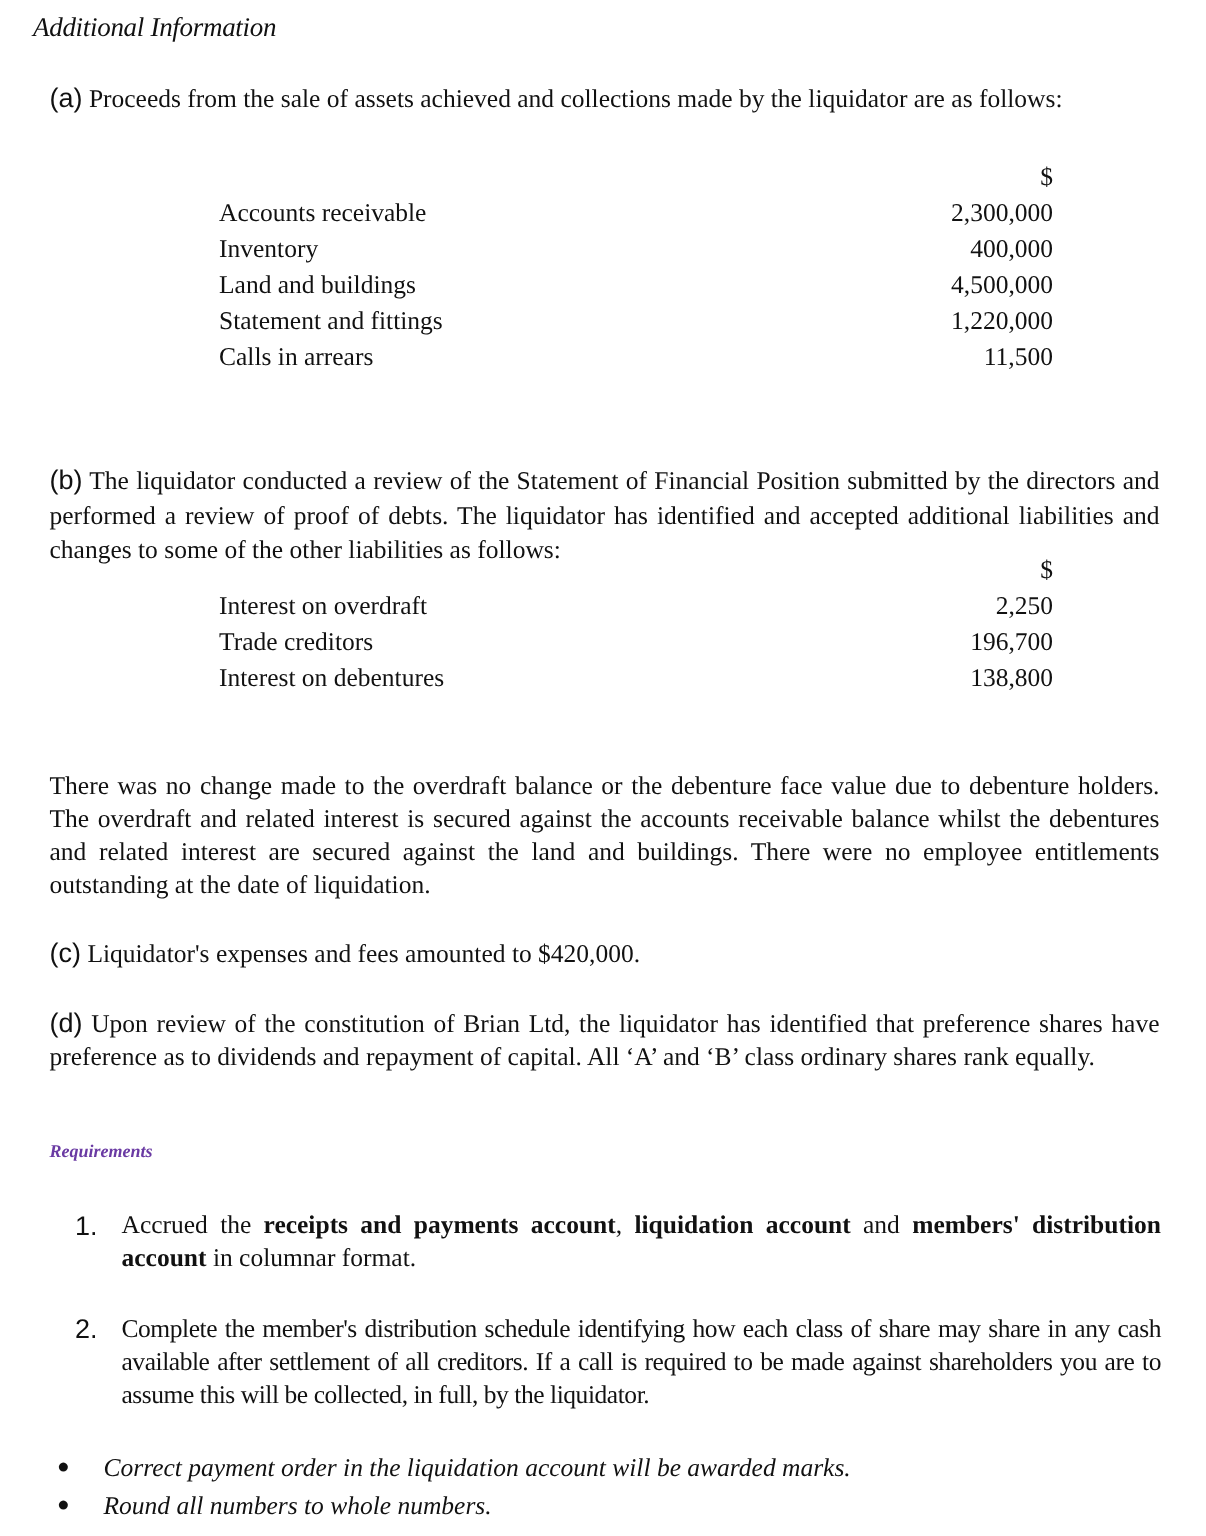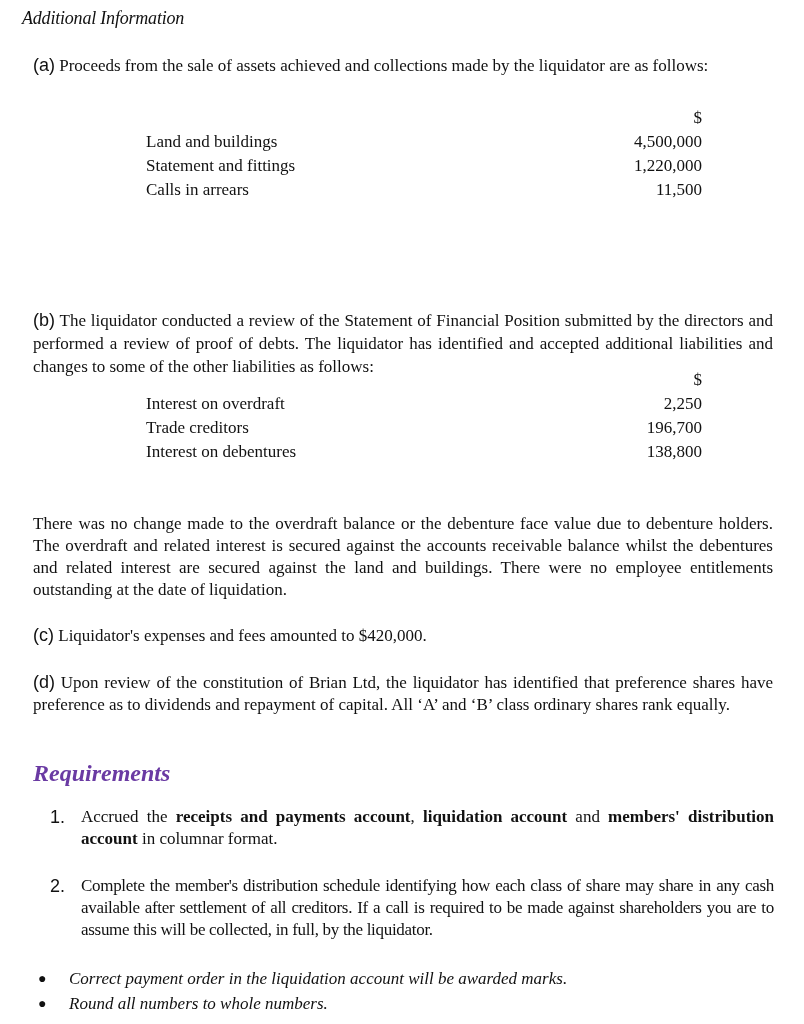--- a/index.html
+++ b/index.html
@@ -12,39 +12,47 @@
     left: 22px; top: 8px; font-size: 18px; font-weight: normal; font-style: italic; letter-spacing: -0.2px;
   }
   .para {
     left: 33px; width: 740px; font-size: 17px; line-height: 23px; text-align: justify;
   }
   .para .lbl { font-family: "Liberation Sans", sans-serif; font-size: 18px; }
   .tbl { left: 146px; width: 556px; font-size: 17px; line-height: 24px; }
   .tbl .row { display: flex; justify-content: space-between; height: 24px; }
   .tbl .hdr { text-align: right; height: 24px; }
   .req {
-    left: 33px; top: 760px; font-size: 24px; font-weight: bold; font-style: italic; color: #6a3aa3;
+    left: 33px; top: 760px; font-size: 12px; font-weight: bold; font-style: italic; color: #6a3aa3;
   }
   .num-item { left: 50px; width: 724px; font-size: 17px; line-height: 22px; display: flex; }
   .num-item .n { width: 31px; font-family: "Liberation Sans", sans-serif; font-size: 18px; }
   .num-item .t { flex: 1; text-align: justify; }
   .bullet-item { left: 38px; font-size: 17px; line-height: 25px; font-style: italic; display: flex; }
   .bullet-item .b { width: 31px; font-style: normal; font-size: 14px; }
 </style>
 </head>
 <body>
 
 <div class="abs heading">Additional Information</div>
 
 <div class="abs para" style="top:54px;">
   <span class="lbl">(a)</span>
   <span>Proceeds from the sale of assets achieved and collections made by the liquidator are as follows:</span>
 </div>
 <div class="abs tbl" style="top:106px;">
   <div class="hdr">$</div>
+  <div class="row">
+    <span>Accounts receivable</span>
+    <span>2,300,000</span>
+  </div>
+  <div class="row">
+    <span>Inventory</span>
+    <span>400,000</span>
+  </div>
   <div class="row">
     <span>Land and buildings</span>
     <span>4,500,000</span>
   </div>
   <div class="row">
     <span>Statement and fittings</span>
     <span>1,220,000</span>
   </div>
   <div class="row">
     <span>Calls in arrears</span>

